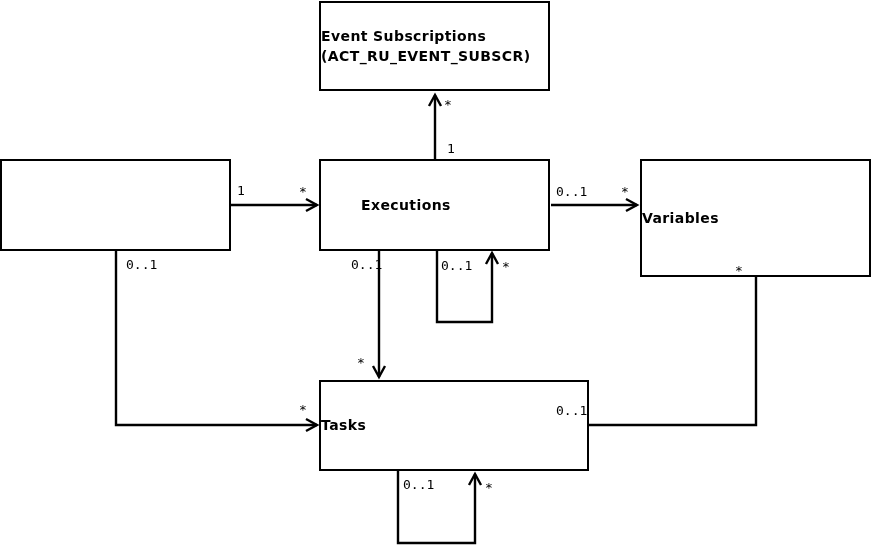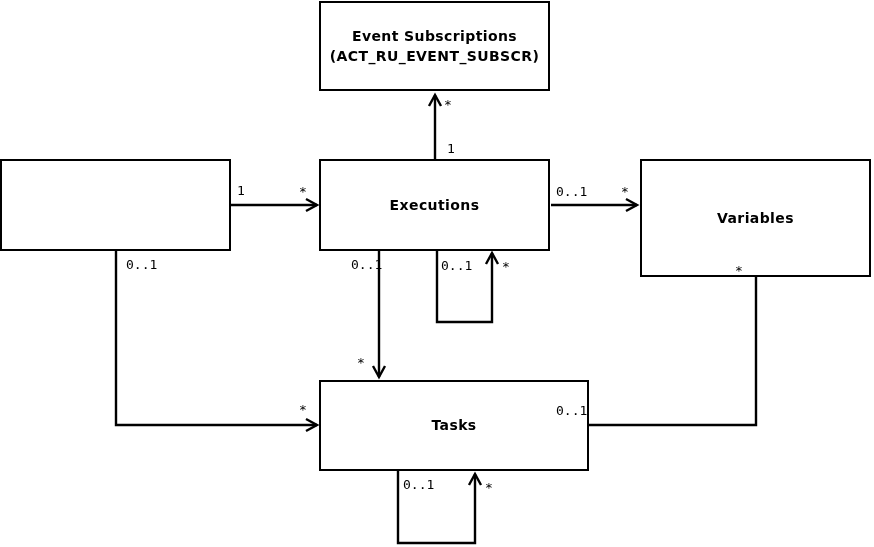--- a/index.html
+++ b/index.html
@@ -23,21 +23,21 @@
     height: 547px;
     z-index: 1;
   }
   .node {
     position: absolute;
     box-sizing: border-box;
     background: #ffffff;
     border: 2px solid #000000;
     display: flex;
     flex-direction: column;
-    align-items: center;
+    align-items: flex-start;
     justify-content: center;
     text-align: center;
     z-index: 2;
     gap: 4px;
   }
   .node-title, .node-table {
     font-family: "DejaVu Sans", sans-serif;
     font-weight: bold;
     font-size: 14px;
     letter-spacing: 0.4px;
@@ -50,21 +50,21 @@
     font-family: "DejaVu Sans Mono", monospace;
     font-size: 13px;
     line-height: 1;
     color: #000000;
     z-index: 3;
     white-space: nowrap;
   }
   
   #n-eventsub { left: 319px; top: 1px;   width: 231px; height: 90px; }
   #n-procdef  { left: 0px;   top: 159px; width: 231px; height: 92px; }
-  #n-exec     { left: 319px; top: 159px; width: 231px; height: 92px; }
+  #n-exec     { left: 319px; top: 159px; width: 231px; height: 92px; padding-left: 40px; }
   #n-vars     { left: 640px; top: 159px; width: 231px; height: 118px; }
   #n-tasks    { left: 319px; top: 380px; width: 270px; height: 91px; }
   
   #lbl-e0-from { left: 237px; top: 184px; }
   #lbl-e0-to   { left: 299px; top: 185px; }
   #lbl-e1-from { left: 447px; top: 142px; }
   #lbl-e1-to   { left: 444px; top: 98px;  }
   #lbl-e2-from { left: 556px; top: 185px; }
   #lbl-e2-to   { left: 621px; top: 185px; }
   #lbl-e3-from { left: 351px; top: 258px; }

